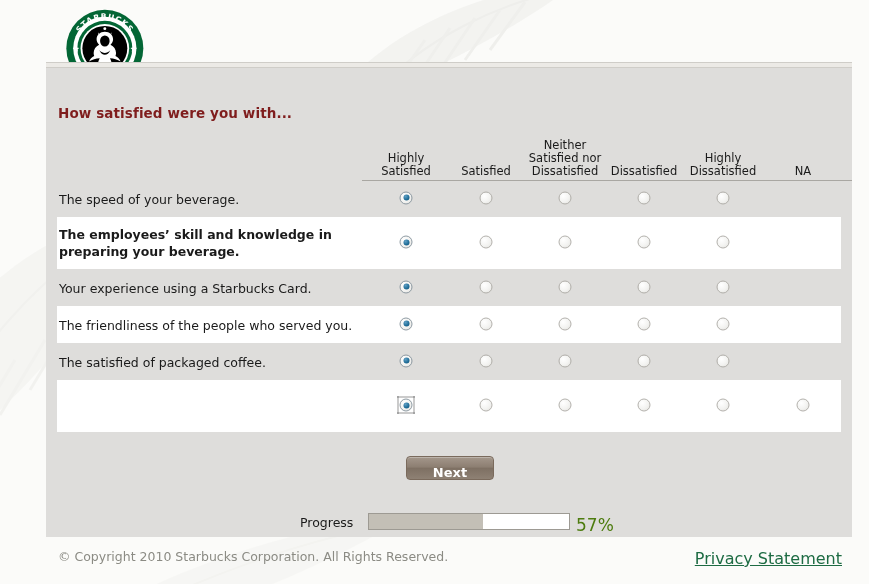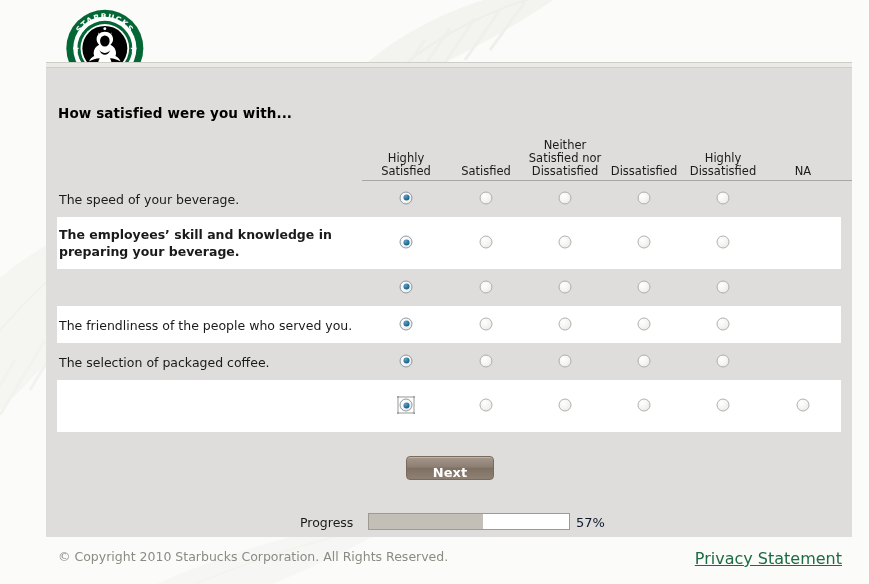--- a/index.html
+++ b/index.html
@@ -56,21 +56,21 @@
     border-bottom: 1px solid #cfcdc8;
     box-sizing: border-box;
   }
 
   #page-title {
     position: absolute;
     left: 58px;
     top: 105px;
     font-size: 13.5px;
     font-weight: bold;
-    color: #000000;
+    color: #7f1d1d;
     letter-spacing: .1px;
   }
 
   
   #matrix {
     position: absolute;
     left: 46px;
     top: 130px;
     width: 806px;
   }
@@ -204,22 +204,22 @@
     background: #ffffff;
   }
   #progress-fill {
     height: 100%;
     background: #c3bfb6;
   }
   #progress-pct {
     position: absolute;
     left: 530px;
     top: 2px;
-    font-size: 13px;
-    color: #0f172a;
+    font-size: 17px;
+    color: #4d7c0f;
   }
 
   
   #footer {
     position: absolute;
     left: 0;
     top: 545px;
     width: 869px;
     height: 39px;
   }
@@ -347,37 +347,38 @@
       <div class="q-row alt tall">
         <div class="row-bg"></div>
         <div class="q-label">The employees’ skill and knowledge in preparing your beverage.</div>
         <div class="radio-cell" style="left: 360px;"><span class="radio-wrap"><span class="radio checked"></span></span></div>
         <div class="radio-cell" style="left: 440px;"><span class="radio-wrap"><span class="radio"></span></span></div>
         <div class="radio-cell" style="left: 519px;"><span class="radio-wrap"><span class="radio"></span></span></div>
         <div class="radio-cell" style="left: 598px;"><span class="radio-wrap"><span class="radio"></span></span></div>
         <div class="radio-cell" style="left: 677px;"><span class="radio-wrap"><span class="radio"></span></span></div>
       </div>
       <div class="q-row">
+        <div class="q-label">Your experience using a Starbucks Card.</div>
         <div class="radio-cell" style="left: 360px;"><span class="radio-wrap"><span class="radio checked"></span></span></div>
         <div class="radio-cell" style="left: 440px;"><span class="radio-wrap"><span class="radio"></span></span></div>
         <div class="radio-cell" style="left: 519px;"><span class="radio-wrap"><span class="radio"></span></span></div>
         <div class="radio-cell" style="left: 598px;"><span class="radio-wrap"><span class="radio"></span></span></div>
         <div class="radio-cell" style="left: 677px;"><span class="radio-wrap"><span class="radio"></span></span></div>
       </div>
       <div class="q-row alt">
         <div class="row-bg"></div>
         <div class="q-label">The friendliness of the people who served you.</div>
         <div class="radio-cell" style="left: 360px;"><span class="radio-wrap"><span class="radio checked"></span></span></div>
         <div class="radio-cell" style="left: 440px;"><span class="radio-wrap"><span class="radio"></span></span></div>
         <div class="radio-cell" style="left: 519px;"><span class="radio-wrap"><span class="radio"></span></span></div>
         <div class="radio-cell" style="left: 598px;"><span class="radio-wrap"><span class="radio"></span></span></div>
         <div class="radio-cell" style="left: 677px;"><span class="radio-wrap"><span class="radio"></span></span></div>
       </div>
       <div class="q-row">
-        <div class="q-label">The selection of packaged coffee.</div>
+        <div class="q-label">The satisfied of packaged coffee.</div>
         <div class="radio-cell" style="left: 360px;"><span class="radio-wrap"><span class="radio checked"></span></span></div>
         <div class="radio-cell" style="left: 440px;"><span class="radio-wrap"><span class="radio"></span></span></div>
         <div class="radio-cell" style="left: 519px;"><span class="radio-wrap"><span class="radio"></span></span></div>
         <div class="radio-cell" style="left: 598px;"><span class="radio-wrap"><span class="radio"></span></span></div>
         <div class="radio-cell" style="left: 677px;"><span class="radio-wrap"><span class="radio"></span></span></div>
       </div>
       <div class="q-row alt tall">
         <div class="row-bg"></div>
         <div class="radio-cell" style="left: 360px;"><span class="radio-wrap focused"><span class="radio checked"></span></span></div>
         <div class="radio-cell" style="left: 440px;"><span class="radio-wrap"><span class="radio"></span></span></div>

